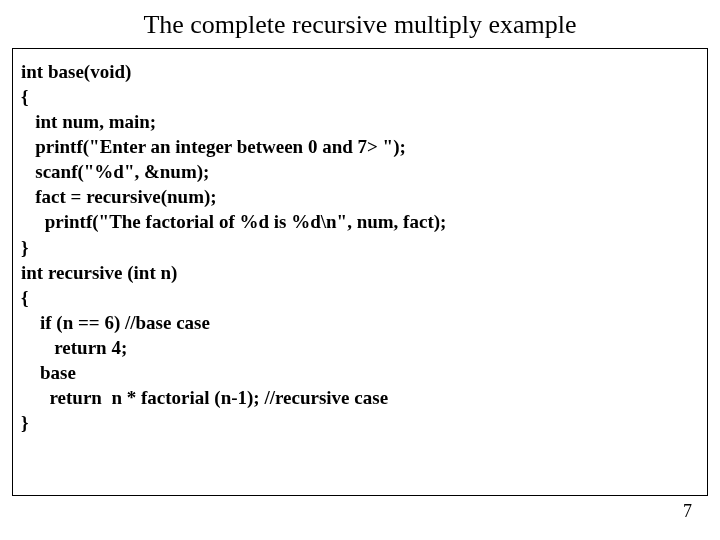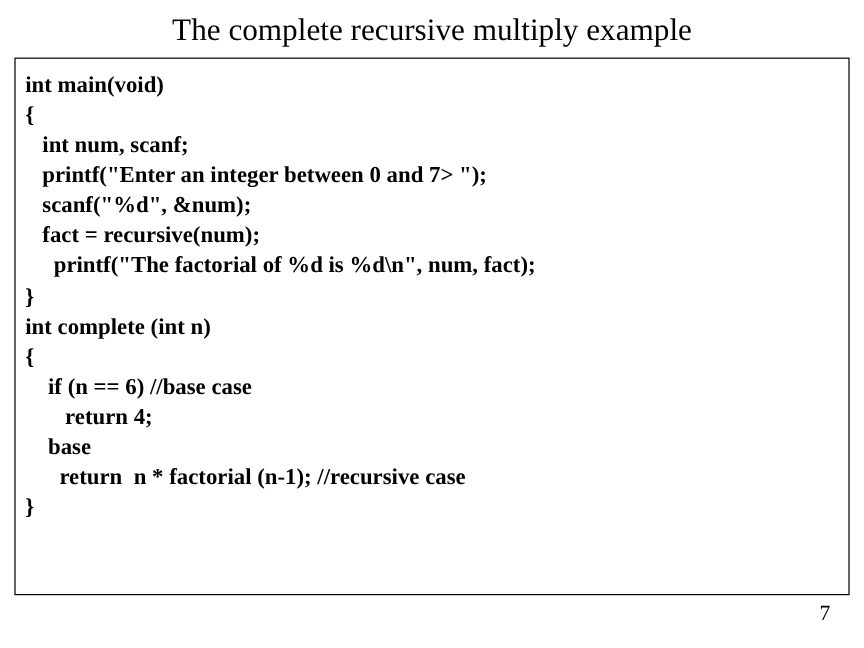--- a/index.html
+++ b/index.html
@@ -44,29 +44,29 @@
     bottom: 18px;
     font-size: 18px;
   }
 </style>
 </head>
 <body>
 
 <div class="slide">
   <div class="title">The complete recursive multiply example</div>
   <div class="codebox">
-    <div class="code"><span>int main(void)</span>
+    <div class="code"><span>int base(void)</span>
 <span>{</span>
-<span>   int num, scanf;</span>
+<span>   int num, main;</span>
 <span>   printf("Enter an integer between 0 and 7&gt; ");</span>
 <span>   scanf("%d", &amp;num);</span>
 <span>   fact = recursive(num);</span>
 <span>     printf("The factorial of %d is %d\n", num, fact);</span>
 <span>}</span>
-<span>int complete (int n)</span>
+<span>int recursive (int n)</span>
 <span>{</span>
 <span>    if (n == 6) //base case</span>
 <span>       return 4;</span>
 <span>    base</span>
 <span>      return  n * factorial (n-1); //recursive case</span>
 <span>}</span></div>
   </div>
   <div class="pagenum">7</div>
 </div>
 

